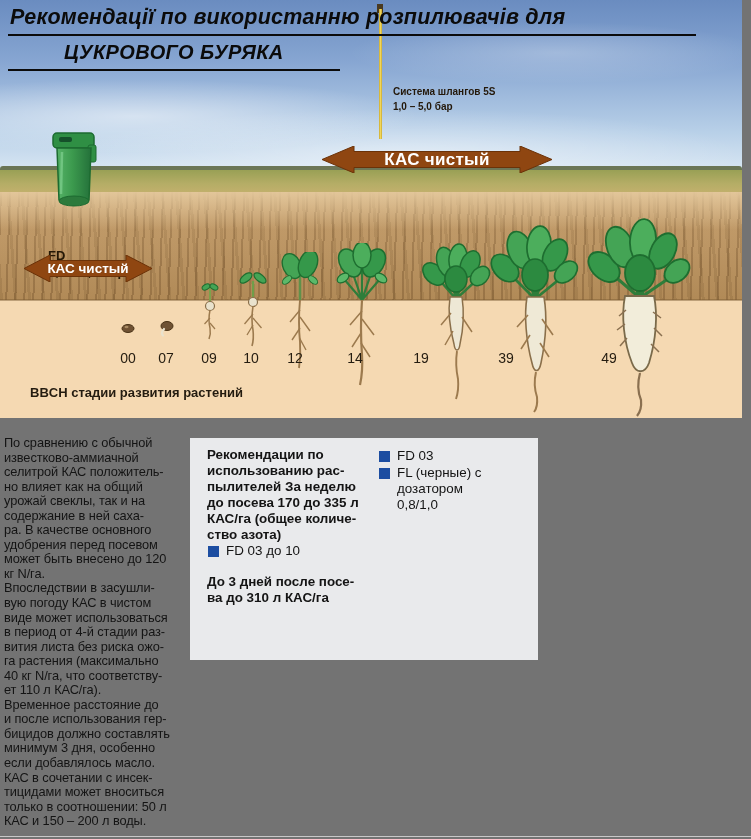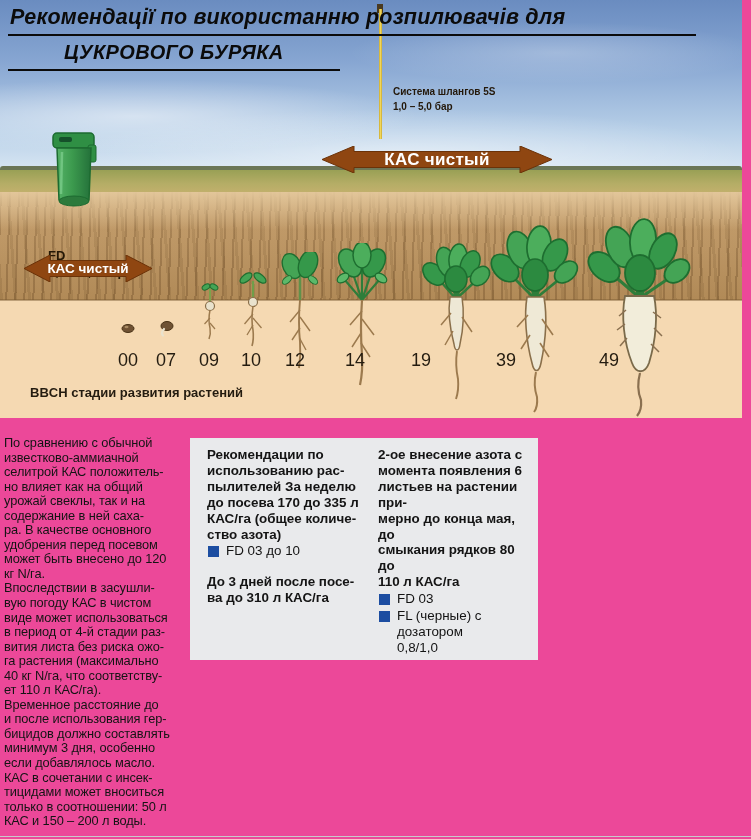--- a/index.html
+++ b/index.html
@@ -1,16 +1,16 @@
 <!DOCTYPE html>
 <html><head>
 <meta charset="utf-8">
 <style>
   html,body{margin:0;padding:0;background:#fff;}
-  .page{position:relative;width:751px;height:839px;background:#ec4899;overflow:hidden;
+  .page{position:relative;width:751px;height:839px;background:#737373;overflow:hidden;
         font-family:"Liberation Sans",sans-serif;color:#1a1a1a;}
   
   .illu{position:absolute;left:0;top:0;width:742px;height:418px;overflow:hidden;}
   .sky{position:absolute;left:0;top:0;width:100%;height:176px;
     background:
       radial-gradient(55% 30% at 18% 66%, rgba(255,255,255,.50), rgba(255,255,255,0) 70%),
       radial-gradient(40% 25% at 75% 30%, rgba(255,255,255,.25), rgba(255,255,255,0) 70%),
       radial-gradient(60% 35% at 55% 88%, rgba(255,255,255,.45), rgba(255,255,255,0) 75%),
       linear-gradient(to bottom,#6a8cc0 0%,#87a6d2 35%,#b8d0e8 75%,#dce9f4 100%);}
   .treeline{position:absolute;left:0;top:166px;width:100%;height:7px;background:#57613a;
@@ -45,21 +45,21 @@
   .arrow-top{left:322px;top:146px;width:230px;height:27px;}
   .arrow-top .lbl{font-size:17px;letter-spacing:.3px;}
   .arrow-left{left:24px;top:255px;width:128px;height:27px;}
   .arrow-left .lbl{font-size:13.5px;}
   
   .nozzle{position:absolute;left:48px;top:132px;z-index:4;}
   .fd-label{position:absolute;left:48px;top:216px;z-index:5;font-size:13px;font-weight:bold;
     color:#241806;line-height:15.5px;white-space:pre-line;margin-top:32px;}
   
   .stage-label{position:absolute;top:350px;width:26px;text-align:center;z-index:6;
-    font-size:18px;color:#241c10;}
+    font-size:14px;color:#241c10;}
   .bbch{position:absolute;left:30px;top:385px;z-index:6;font-size:13px;font-weight:bold;color:#241c10;}
   .plant{position:absolute;z-index:3;}
   
   .left-col{position:absolute;left:4px;top:436px;width:188px;font-size:12.8px;
     line-height:14.55px;white-space:pre-line;letter-spacing:-.1px;color:#141414;}
   .gray-box{position:absolute;left:190px;top:438px;width:348px;height:222px;background:#e9eaec;}
   .box-col{position:absolute;top:9px;font-size:13.4px;line-height:15.9px;color:#141414;}
   .box-col1{left:17px;width:162px;}
   .box-col2{left:188px;width:155px;}
   .box-heading{font-weight:bold;white-space:pre-line;}
@@ -254,26 +254,20 @@
 КАС/га (общее количе-
 ство азота)</div>
       <div class="bullet">
         <span class="sq"></span>
         <span class="btxt">FD 03 до 10</span>
       </div>
       <div class="box-heading block-gap">До 3 дней после посе-
 ва до 310 л КАС/га</div>
     </div>
     <div class="box-col box-col2">
-      <div class="box-heading">2-ое внесение азота с
-момента появления 6
-листьев на растении при-
-мерно до конца мая, до
-смыкания рядков 80 до
-110 л КАС/га</div>
       <div class="bullet">
         <span class="sq"></span>
         <span class="btxt">FD 03</span>
       </div>
       <div class="bullet">
         <span class="sq"></span>
         <span class="btxt">FL (черные) с дозатором
 0,8/1,0</span>
       </div>
     </div>

